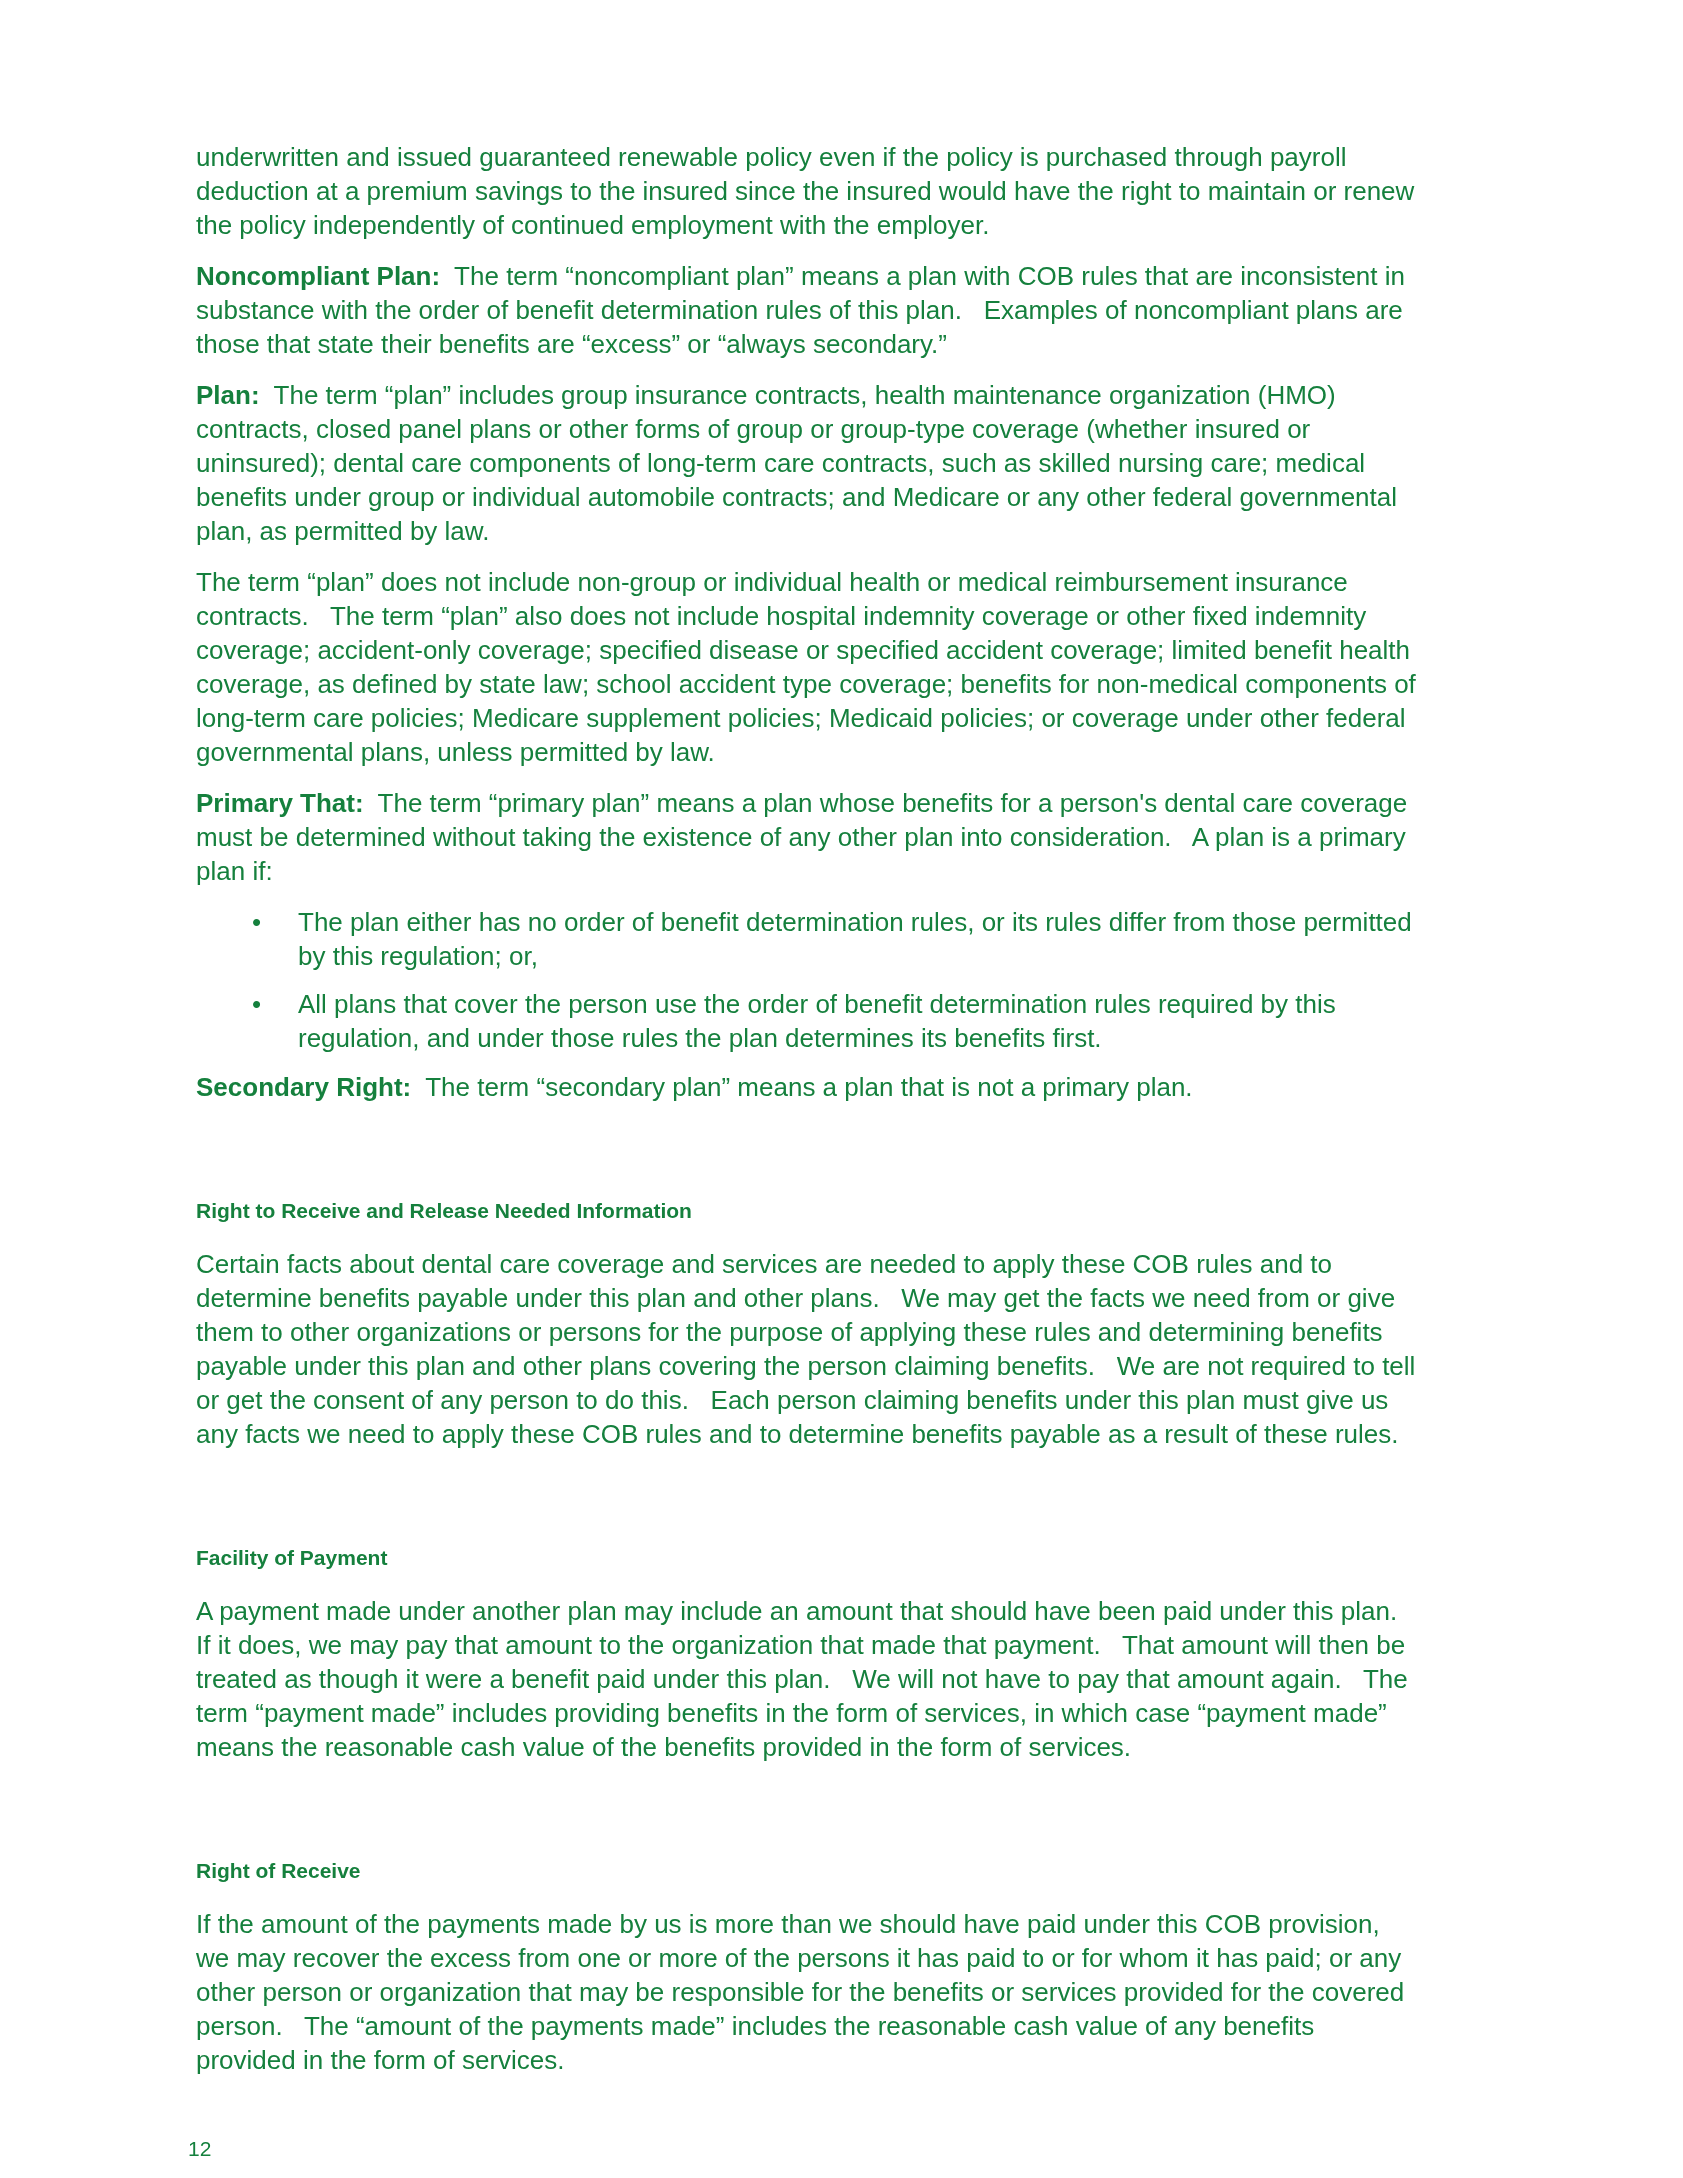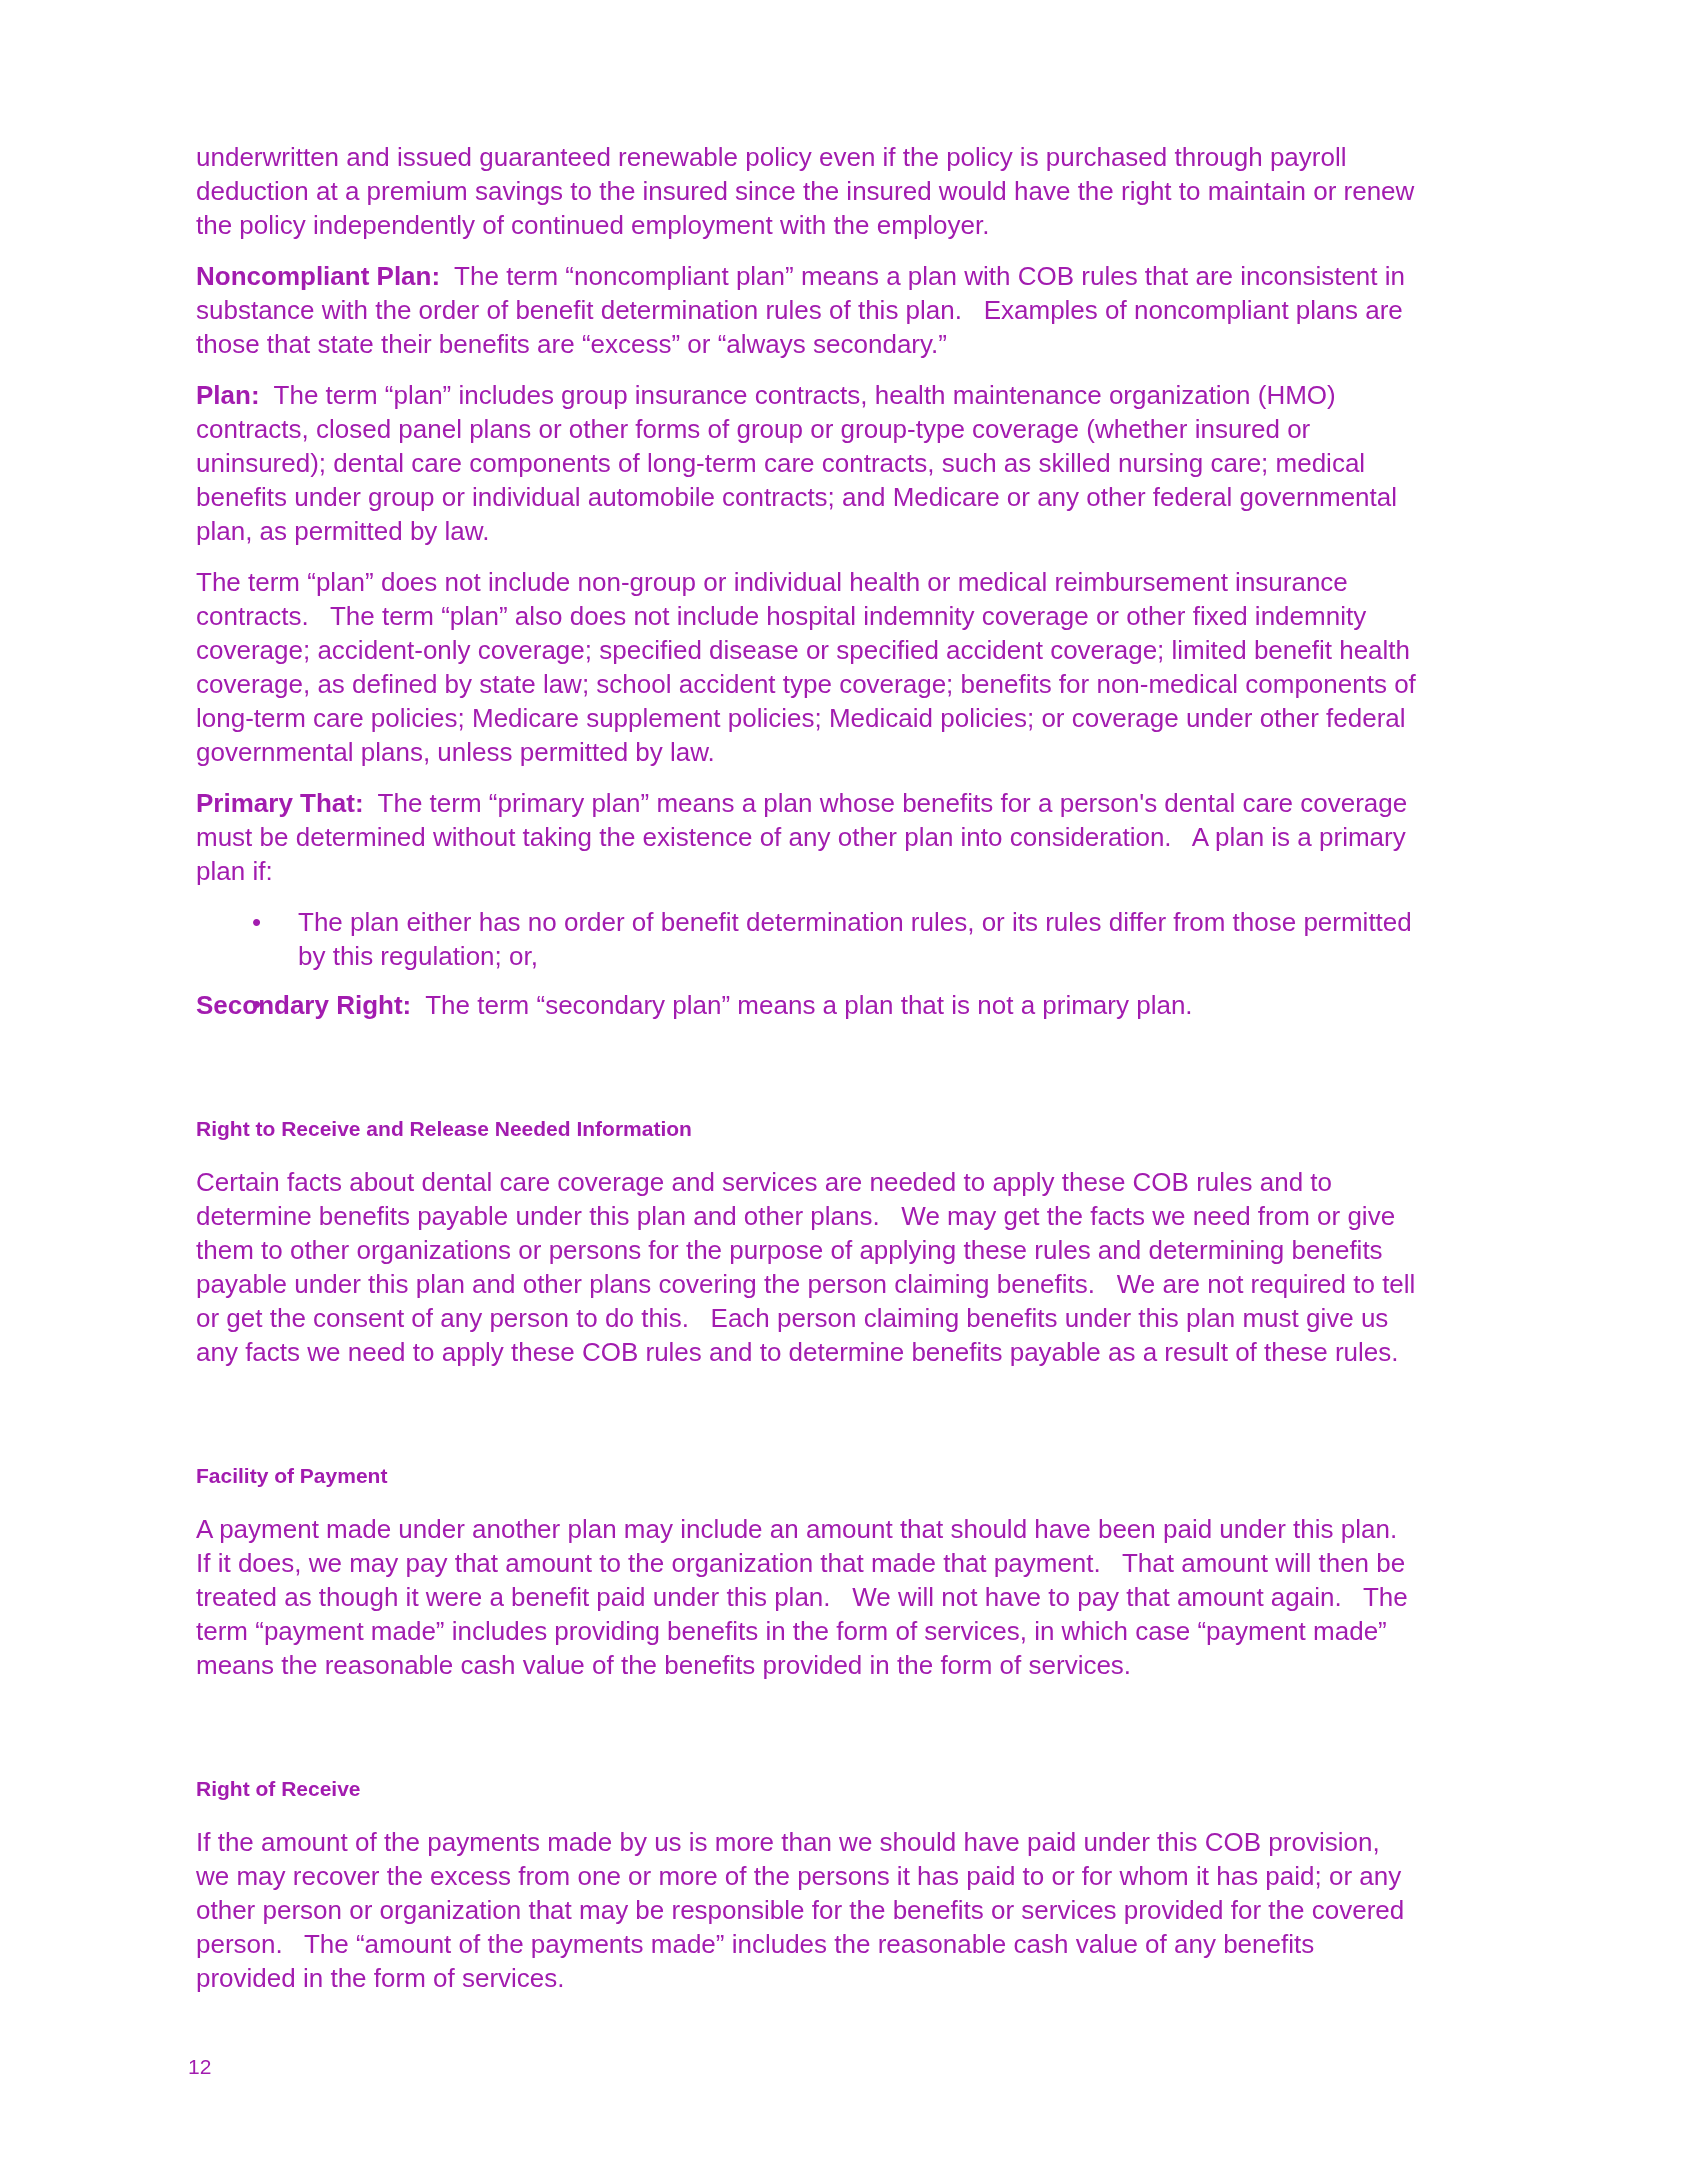--- a/index.html
+++ b/index.html
@@ -5,21 +5,21 @@
   html, body {
     margin: 0;
     padding: 0;
     background: #ffffff;
   }
   .page {
     position: relative;
     width: 1683px;
     height: 2178px;
     background: #ffffff;
-    color: #a21caf;
+    color: #15803d;
     font-family: "Liberation Sans", sans-serif;
     overflow: hidden;
   }
   .content {
     position: absolute;
     left: 196px;
     top: 140px;
     width: 1358px;
     font-size: 26px;
     line-height: 34px;
@@ -88,21 +88,22 @@
 long-term care policies; Medicare supplement policies; Medicaid policies; or coverage under other federal
 governmental plans, unless permitted by law.</p>
 
     <p><span class="term">Primary That:</span><span>  The term “primary plan” means a plan whose benefits for a person's dental care coverage
 must be determined without taking the existence of any other plan into consideration.   A plan is a primary
 plan if:</span></p>
 
     <ul class="bullets">
       <li><span class="bullet-dot">•</span><span>The plan either has no order of benefit determination rules, or its rules differ from those permitted
 by this regulation; or,</span></li>
-      <li><span class="bullet-dot">•</span></li>
+      <li><span class="bullet-dot">•</span><span>All plans that cover the person use the order of benefit determination rules required by this
+regulation, and under those rules the plan determines its benefits first.</span></li>
     </ul>
 
     <p><span class="term">Secondary Right:</span><span>  The term “secondary plan” means a plan that is not a primary plan.</span></p>
 
     <h2 class="section-heading">Right to Receive and Release Needed Information</h2>
     <p>Certain facts about dental care coverage and services are needed to apply these COB rules and to
 determine benefits payable under this plan and other plans.   We may get the facts we need from or give
 them to other organizations or persons for the purpose of applying these rules and determining benefits
 payable under this plan and other plans covering the person claiming benefits.   We are not required to tell
 or get the consent of any person to do this.   Each person claiming benefits under this plan must give us

